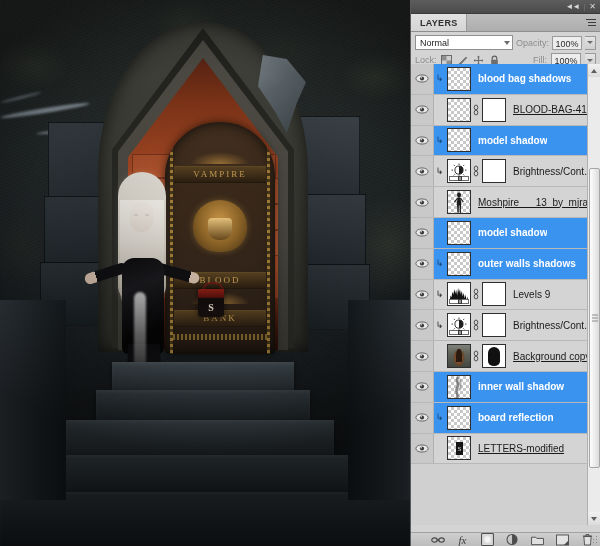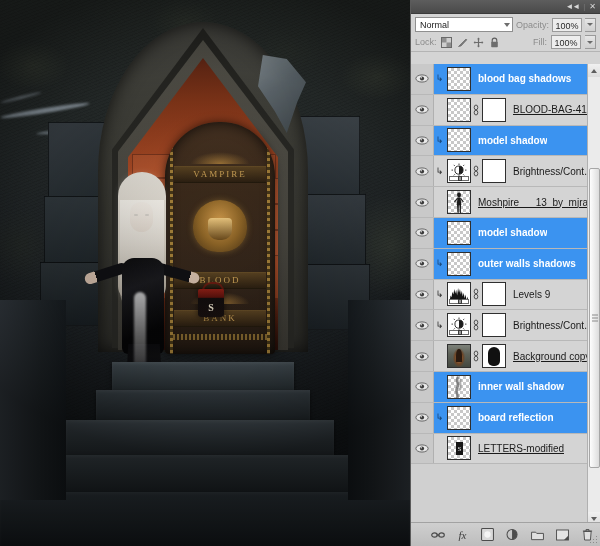--- a/index.html
+++ b/index.html
@@ -320,21 +320,21 @@
   .vsb-thumb{
     position:absolute;left:1px;width:11px;top:104px;height:300px;
     background:linear-gradient(90deg,#fdfdfd,#dcdcdc);
     border:1px solid #a6a6a6;box-sizing:border-box;border-radius:2px;
   }
   .vsb-grip{position:absolute;left:50%;top:50%;transform:translate(-50%,-50%);}
   .vsb-grip i{display:block;width:6px;height:1px;background:#8a8a8a;margin:2px 0;}
 
   
   .ltoolbar{
-    position:absolute;left:0;right:0;bottom:0;height:24px;
+    position:absolute;left:0;right:0;bottom:0;height:14px;
     background:linear-gradient(180deg,#cfcfcf,#bdbdbd);
     border-top:1px solid #a2a2a2;
     display:flex;align-items:center;justify-content:center;gap:11px;
     box-sizing:border-box;padding-left:14px;
   }
   .tbi{width:14px;height:14px;display:flex;align-items:center;justify-content:center;cursor:pointer;}
   .resize-grip{position:absolute;right:2px;bottom:2px;width:8px;height:8px;}
   .resize-grip i{position:absolute;width:1px;height:1px;background:#8b8b8b;}
 </style>
 </head>
@@ -423,20 +423,29 @@
   </div>
 
   <div id="panel">
 
     <div class="panel-topbar">
       <span class="topbtn">◄◄</span>
       <span class="topsep">|</span>
       <span class="topbtn">✕</span>
     </div>
 
+    <div class="tabbar">
+      <div class="tab">LAYERS</div>
+      <div class="tab-rest"></div>
+      <div class="panel-menu">
+          <i></i>
+          <i></i>
+          <i></i>
+        </div>
+    </div>
 
     <div class="controls">
       <div class="row1">
         <div class="blend-select">
           <span>Normal</span>
           <span class="caret"></span>
         </div>
         <span class="lbl">Opacity:</span>
         <div class="numbox">100%</div>
         <div class="spin"></div>

